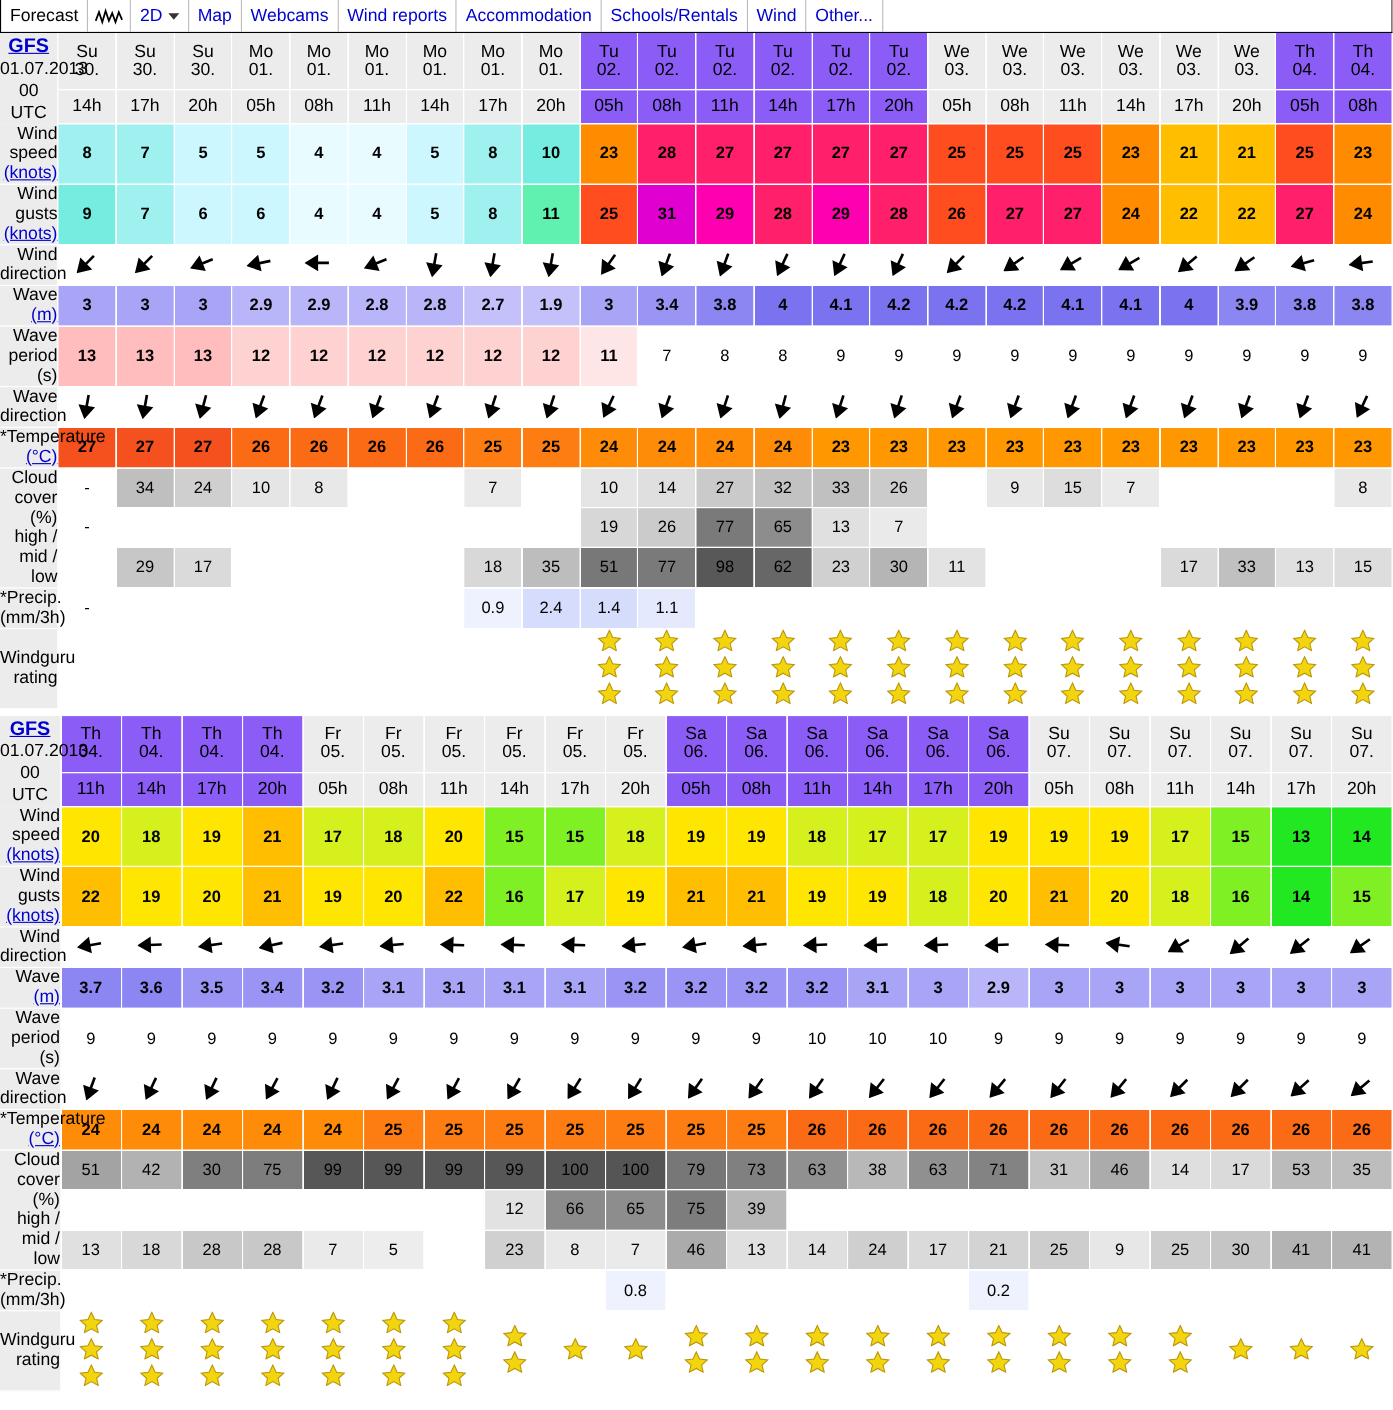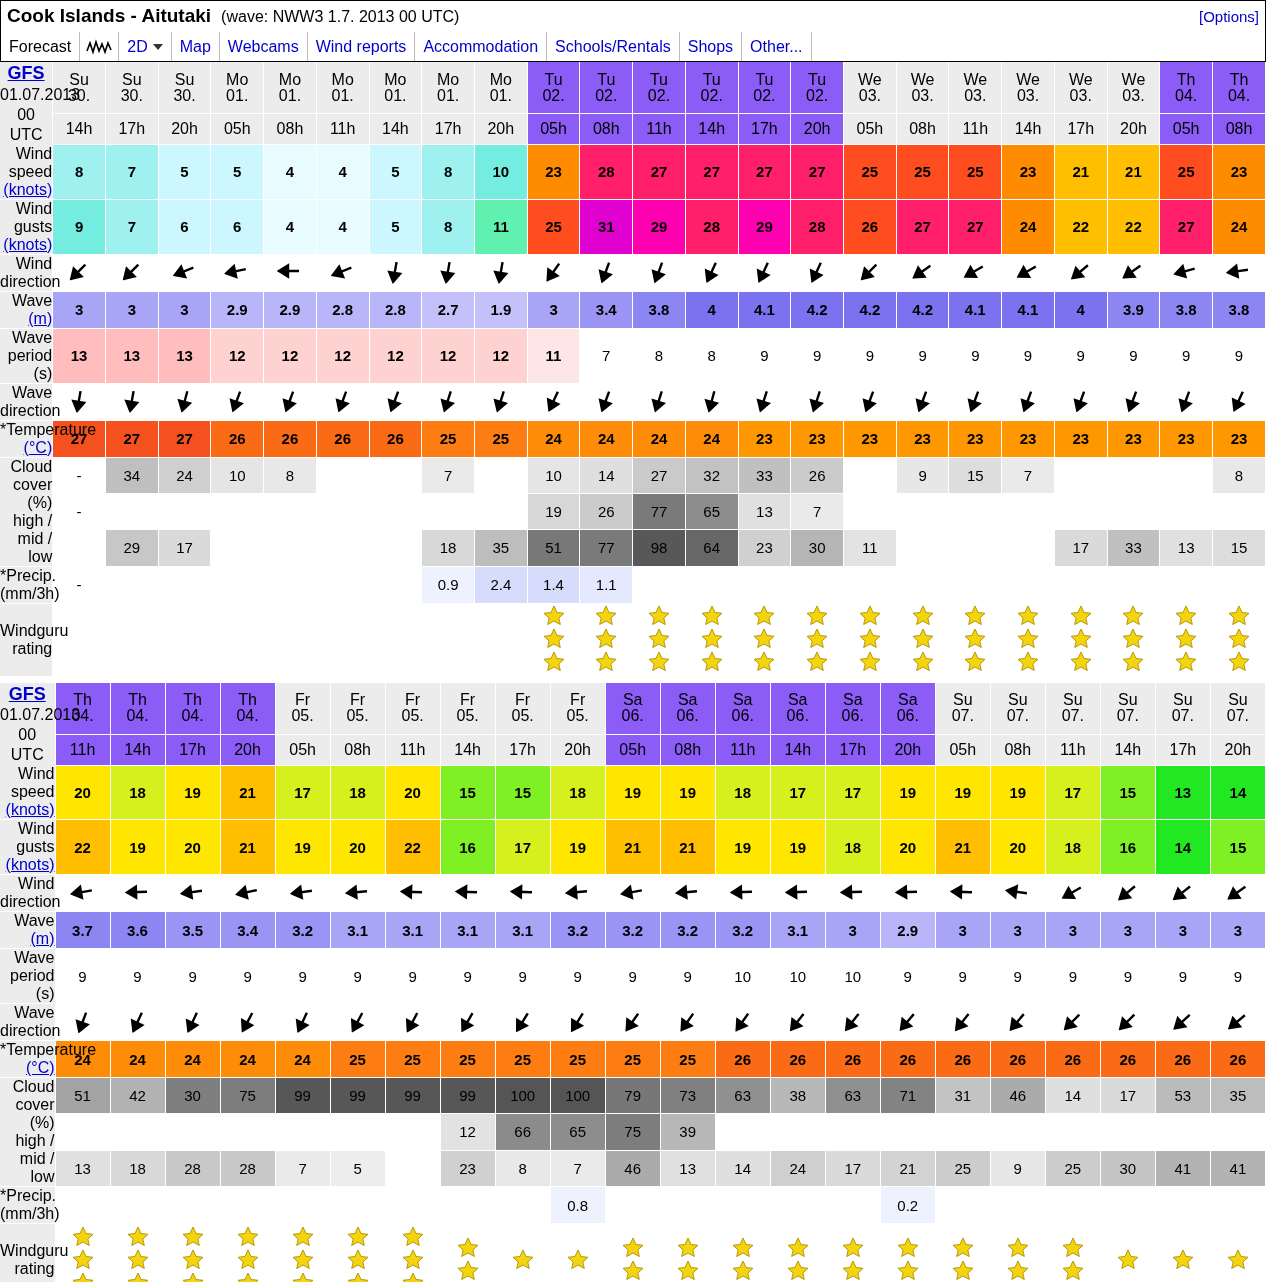--- a/index.html
+++ b/index.html
@@ -78,43 +78,38 @@
   .b{font-weight:bold;}
   .starcell{line-height:16px;}
   .ccrow td.cell{height:24px;}
   .sep{display:block;height:6px;background:#fff;}
 </style>
 </head>
 <body>
 
 <div class="page">
 
-  <div class="titlebar">
-    <span class="title-main">Cook Islands - Aitutaki</span>
-    <span class="title-sub">(wave: NWW3 1.7. 2013 00 UTC)</span>
-    <span class="options">[Options]</span>
-  </div>
 
   <div class="tabbar">
     <div class="tab first">Forecast</div>
     <div class="tab icon-tab">
       <svg class="wave-ico" viewBox="0 0 26 16">
         <polyline points="1,12 4,4 7,13 10,3 13,12 16,5 19,13 22,4 25,11" fill="none" stroke="#000" stroke-width="1.6"></polyline>
       </svg>
     </div>
     <div class="tab">
       <span>2D</span>
         <span class="caret"></span>
     </div>
     <div class="tab">Map</div>
     <div class="tab">Webcams</div>
     <div class="tab">Wind reports</div>
     <div class="tab">Accommodation</div>
     <div class="tab">Schools/Rentals</div>
-    <div class="tab">Shops</div>
+    <div class="tab">Wind</div>
     <div class="tab">Other...</div>
   </div>
 
   <table class="fc" id="table-block1">
       <tbody>
         <tr class="hdr">
           <td class="hdr-lab" rowspan="2">
             <div class="g">GFS</div>
             <div>01.07.2013</div>
             <div>00 UTC</div>
@@ -709,21 +704,21 @@
           <td class="cell" style="background:rgb(218,218,218)">17</td>
           <td class="cell" style="background:#ffffff">&nbsp;</td>
           <td class="cell" style="background:#ffffff">&nbsp;</td>
           <td class="cell" style="background:#ffffff">&nbsp;</td>
           <td class="cell" style="background:#ffffff">&nbsp;</td>
           <td class="cell" style="background:rgb(216,216,216)">18</td>
           <td class="cell" style="background:rgb(189,189,189)">35</td>
           <td class="cell" style="background:rgb(120,120,120)">51</td>
           <td class="cell" style="background:rgb(122,122,122)">77</td>
           <td class="cell" style="background:rgb(88,88,88)">98</td>
-          <td class="cell" style="background:rgb(103,103,103)">64</td>
+          <td class="cell" style="background:rgb(103,103,103)">62</td>
           <td class="cell" style="background:rgb(208,208,208)">23</td>
           <td class="cell" style="background:rgb(181,181,181)">30</td>
           <td class="cell" style="background:rgb(227,227,227)">11</td>
           <td class="cell" style="background:#ffffff">&nbsp;</td>
           <td class="cell" style="background:#ffffff">&nbsp;</td>
           <td class="cell" style="background:#ffffff">&nbsp;</td>
           <td class="cell" style="background:rgb(218,218,218)">17</td>
           <td class="cell" style="background:rgb(192,192,192)">33</td>
           <td class="cell" style="background:rgb(224,224,224)">13</td>
           <td class="cell" style="background:rgb(221,221,221)">15</td>

